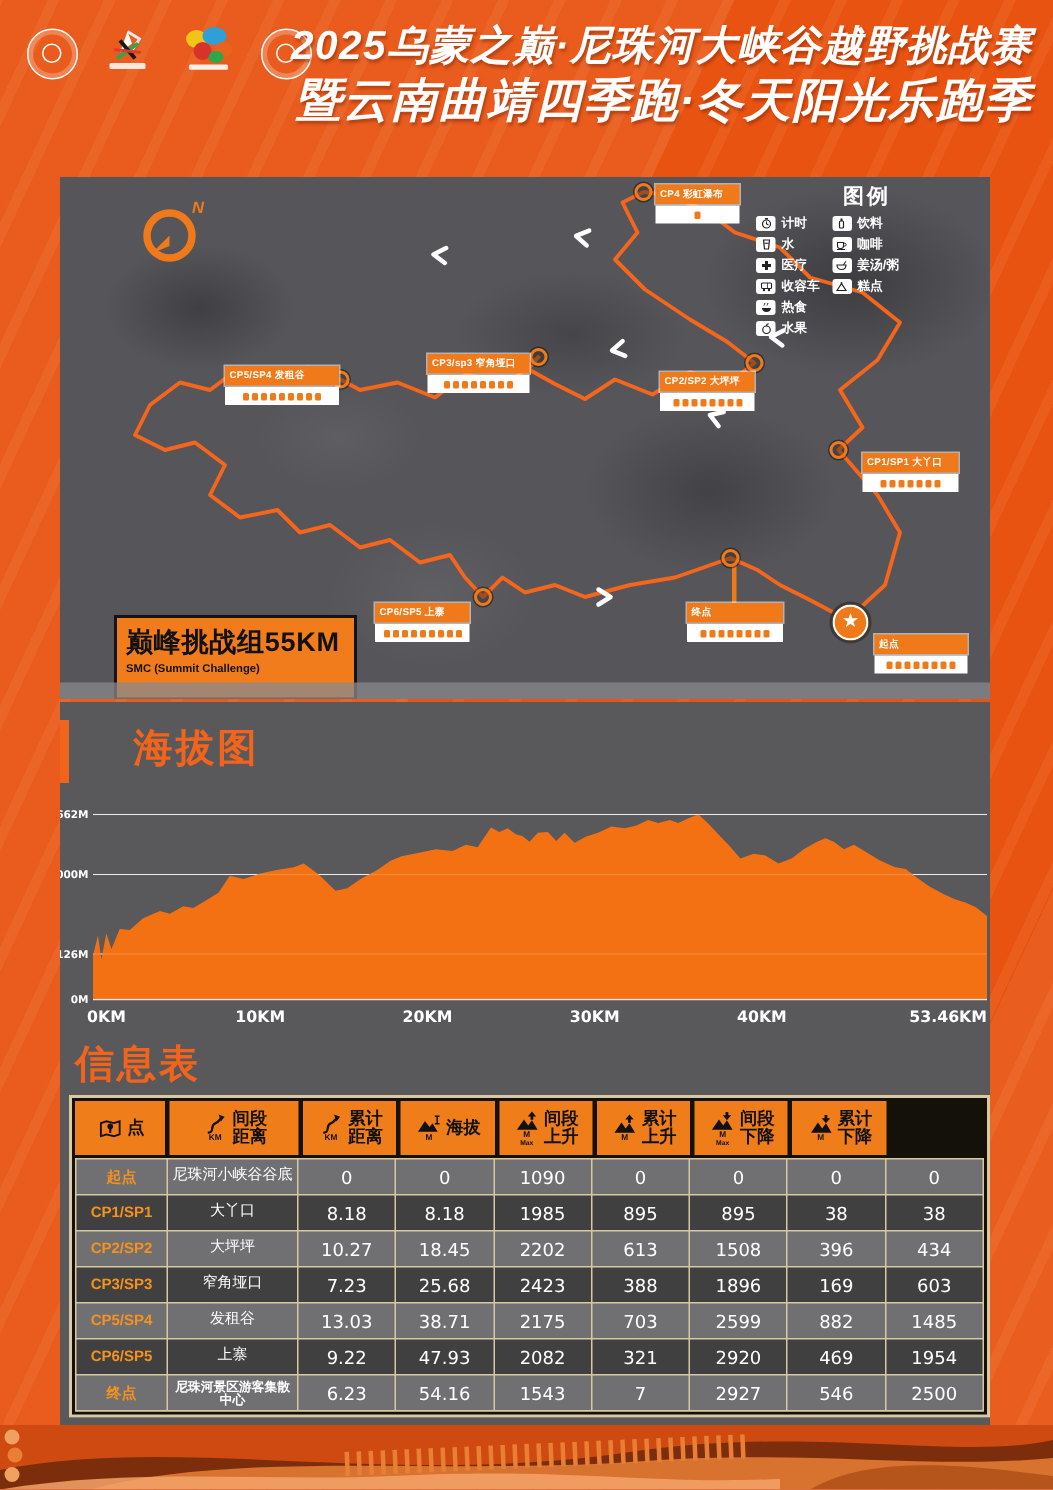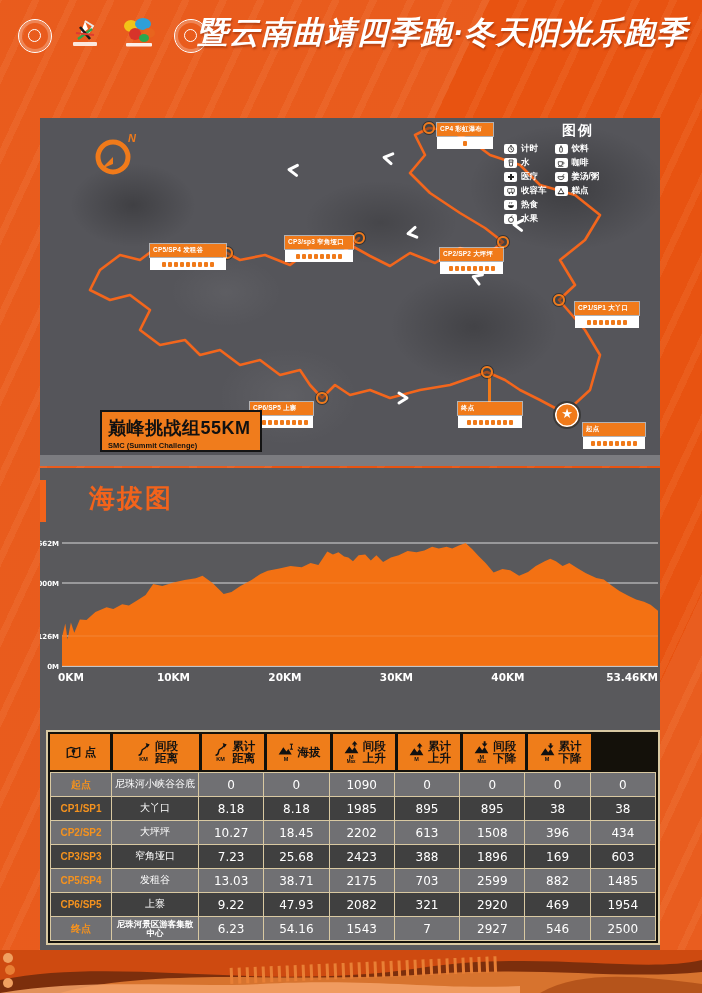--- a/index.html
+++ b/index.html
@@ -43,21 +43,21 @@
   .cp{position:absolute;}
   .cp-title{background:#F07A1A;color:#fff;font-size:6.5px;font-weight:800;padding:2px 3px;white-space:nowrap;overflow:hidden;letter-spacing:.2px;box-shadow:0 0 0 1px rgba(255,255,255,.55);}
   .cp-strip{background:#fff;margin-top:1px;height:12px;display:flex;align-items:center;justify-content:center;gap:2px;padding:0 2px;}
   .cp-dot{width:4px;height:5px;background:#F07A1A;border-radius:1px;flex:none;}
   .marker{position:absolute;width:8px;height:8px;border-radius:50%;border:2.2px solid #F07A1A;background:rgba(40,40,40,.4);box-shadow:0 0 0 1px rgba(0,0,0,.4);}
   .marker-start{position:absolute;width:24px;height:24px;border-radius:50%;background:#F07A1A;border:2px solid #3a3a3a;box-shadow:inset 0 0 0 1.5px #fff;color:#fff;font-size:13px;line-height:22px;text-align:center;}
   .connector{position:absolute;width:2.5px;background:#F07A1A;}
   
   .compass{position:absolute;left:48px;top:12px;width:52px;height:52px;}
   
-  .group-badge{position:absolute;left:60px;top:292px;width:146px;background:#F07C1C;border:2.5px solid #141414;padding:4px 6px 0;}
+  .group-badge{position:absolute;left:36px;top:292px;width:146px;background:#F07C1C;border:2.5px solid #141414;padding:4px 6px 15px;}
   .group-badge-title{color:#111;font-size:18px;font-weight:900;letter-spacing:.5px;white-space:nowrap;}
   .group-badge-sub{color:#111;font-size:7.5px;font-weight:700;margin-top:1px;white-space:nowrap;}
   
   .lower-panel{position:absolute;left:40px;top:468px;width:620px;height:482px;background:#59595C;}
   .sec-title{color:#F2631B;font-weight:900;font-size:26px;letter-spacing:2px;}
   .elev-accent{position:absolute;left:0;top:12px;width:6px;height:42px;background:#F2631B;}
   .elev-title{position:absolute;left:13px;top:13px;margin-left:36px;}
   .elev-svg{position:absolute;left:0;top:0;}
   .ytick{font:bold 7px "DejaVu Sans",sans-serif;fill:#fff;}
   .xtick{font:bold 10.5px "DejaVu Sans",sans-serif;fill:#fff;}
@@ -105,20 +105,21 @@
         <ellipse cx="25" cy="8" rx="8" ry="6" fill="#2f9fd8"></ellipse>
         <ellipse cx="31" cy="17" rx="6" ry="5" fill="#e8641e"></ellipse>
         <ellipse cx="17" cy="18" rx="6" ry="6" fill="#d8332a"></ellipse>
         <ellipse cx="26" cy="22" rx="5" ry="4" fill="#2aa84f"></ellipse>
         <rect x="8" y="27" width="26" height="3.5" rx="1" fill="rgba(255,255,255,.9)"></rect>
       </svg>
     </div>
     <div class="logo logo-seal"></div>
   </div>
   <div class="titles">
+    <div class="title-l1">2025乌蒙之巅·尼珠河大峡谷越野挑战赛</div>
     <div class="title-l2">暨云南曲靖四季跑·冬天阳光乐跑季</div>
   </div>
 
   <div class="map">
     <svg class="route" width="620" height="348" viewBox="0 0 620 348">
       <polyline points="525,295 550,272 560,237 545,212 519,182 535,167 520,142 545,122 560,97 535,77 500,67 480,47 450,37 430,22 405,12 389,10 375,17 385,37 370,55 390,75 420,95 445,110 463,124 445,138 420,130 395,145 370,135 350,148 330,138 312,128 319,120 300,137 270,132 250,147 225,137 200,142 187,135 165,127 140,137 120,127 100,142 80,137 60,152 50,172 70,182 90,177 110,192 100,212 120,227 145,222 160,237 180,232 200,247 220,242 240,257 260,252 270,267 282,280 295,267 310,277 330,272 350,280 380,272 410,267 430,260 447,254 465,262 480,272 500,282 515,290 525,295" fill="none" stroke="#F3661C" stroke-width="2.6" stroke-linejoin="round" stroke-linecap="round"></polyline>
       <g fill="none" stroke="#fff" stroke-width="3" stroke-linecap="round" stroke-linejoin="round">
         <path d="M4,-5 L-4,0 L4,5" transform="translate(348,40) rotate(10)"></path>
         <path d="M4,-5 L-4,0 L4,5" transform="translate(478,107) rotate(5)"></path>
         <path d="M4,-5 L-4,0 L4,5" transform="translate(372,115) rotate(-10)"></path>
@@ -376,20 +377,21 @@
         <line x1="22" y1="115" x2="618" y2="115" stroke="rgba(255,255,255,.15)"></line>
         <line x1="22" y1="75" x2="618" y2="75" stroke="rgba(255,255,255,.15)"></line>
         <text class="xtick" x="18" y="213" text-anchor="start">0KM</text>
         <text class="xtick" x="133.4852225963337" y="213" text-anchor="middle">10KM</text>
         <text class="xtick" x="244.97044519266743" y="213" text-anchor="middle">20KM</text>
         <text class="xtick" x="356.4556677890011" y="213" text-anchor="middle">30KM</text>
         <text class="xtick" x="467.94089038533485" y="213" text-anchor="middle">40KM</text>
         <text class="xtick" x="618" y="213" text-anchor="end">53.46KM</text>
       </svg>
 
+    <div class="sec-title info-title">信息表</div>
     <div class="table">
       <div class="t-head" id="t-head">
           <div class="th">
             <span class="th-ico">
               <svg viewBox="0 0 24 24">
                 <path d="M2 6l6-2 8 2 6-2v14l-6 2-8-2-6 2z" fill="none" stroke="#111" stroke-width="2"></path>
                 <circle cx="12" cy="9.5" r="3" fill="#111"></circle>
                 <path d="M12 9.5v7" stroke="#111" stroke-width="2.2"></path>
               </svg>
             </span>

